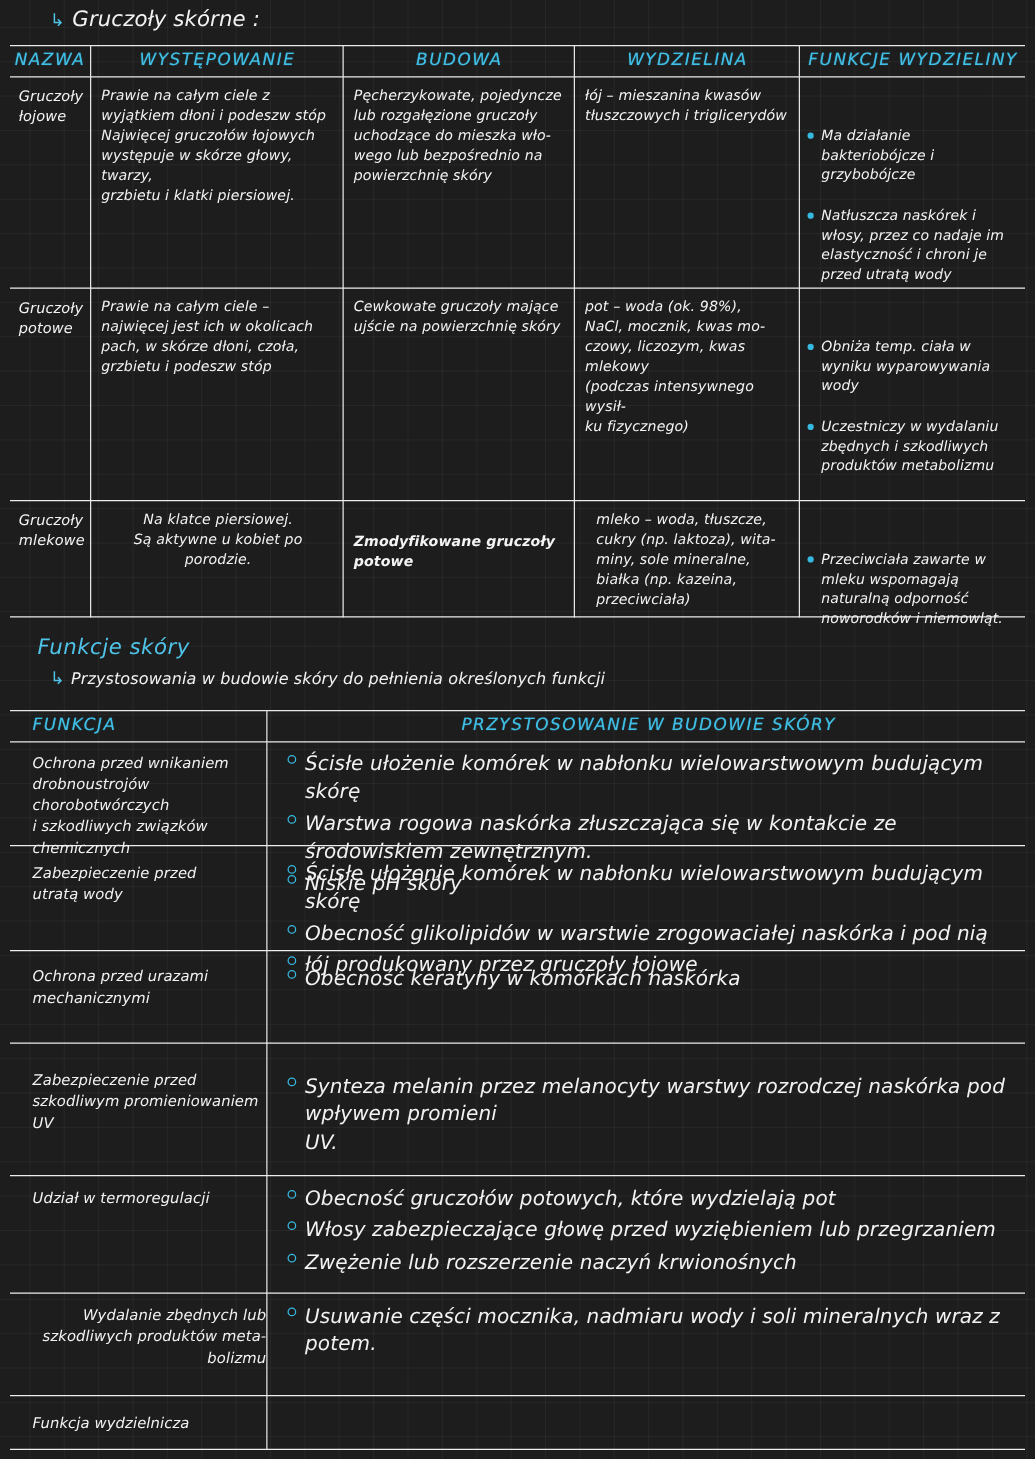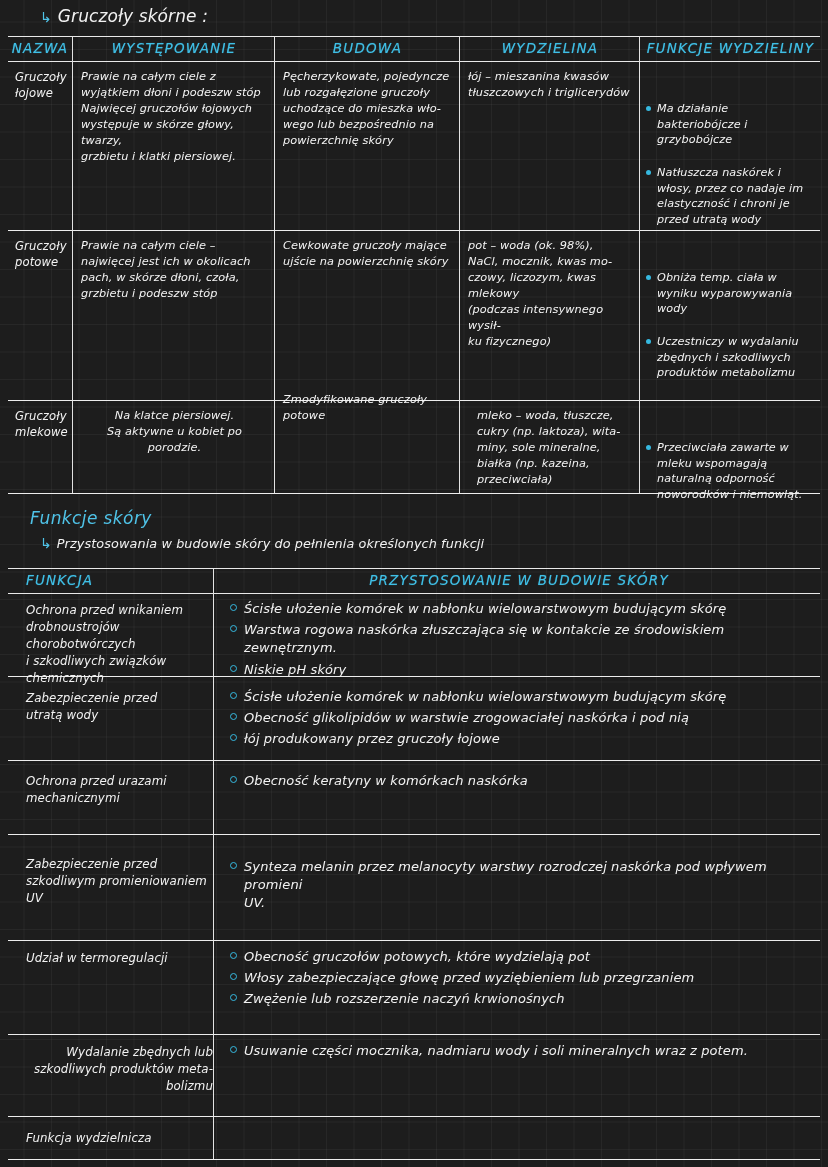--- a/index.html
+++ b/index.html
@@ -110,21 +110,21 @@
     padding-left:18px;box-sizing:border-box;
     white-space:pre-line;
   }
   .t2cell-ad{
     position:absolute;left:212px;width:598px;
     padding-left:10px;box-sizing:border-box;
   }
   ul.hollow{margin:0;padding:0;list-style:none;}
   ul.hollow li{
     position:relative;padding-left:14px;margin-bottom:3px;
-    font-size:13px;line-height:1.4;
+    font-size:16px;line-height:1.4;
     white-space:pre-line;
   }
   ul.hollow li::before{
     content:"";position:absolute;left:0;top:4px;
     width:5px;height:5px;border-radius:50%;
     border:1.4px solid #36b9e0;background:transparent;
   }
 </style>
 </head>
 <body>
@@ -198,21 +198,21 @@
         <li class="hand">Obniża temp. ciała w wyniku wyparowywania wody</li>
         <li class="hand">Uczestniczy w wydalaniu zbędnych i szkodliwych produktów metabolizmu</li>
       </ul>
     </div>
 
     <div class="cell name hand" style="left:0;top:370px;width:64px;">Gruczoły
 mlekowe</div>
     <div class="cell hand center" style="left:66px;top:370px;width:200px;">Na klatce piersiowej.
 Są aktywne u kobiet po
 porodzie.</div>
-    <div class="cell hand" style="left:268px;top:354px;width:183px;">Zmodyfikowane gruczoły
+    <div class="cell hand" style="left:268px;top:388px;width:183px;font-weight:bold;">Zmodyfikowane gruczoły
 potowe</div>
     <div class="cell hand" style="left:453px;top:370px;width:178px;padding-left:16px;">mleko – woda, tłuszcze,
 cukry (np. laktoza), wita-
 miny, sole mineralne,
 białka (np. kazeina,
 przeciwciała)</div>
     <div class="cell" style="left:633px;top:370px;width:179px;padding-left:4px;">
       <ul class="bullets">
         <li class="hand">Przeciwciała zawarte w mleku wspomagają naturalną odporność noworodków i niemowląt.</li>
       </ul>

